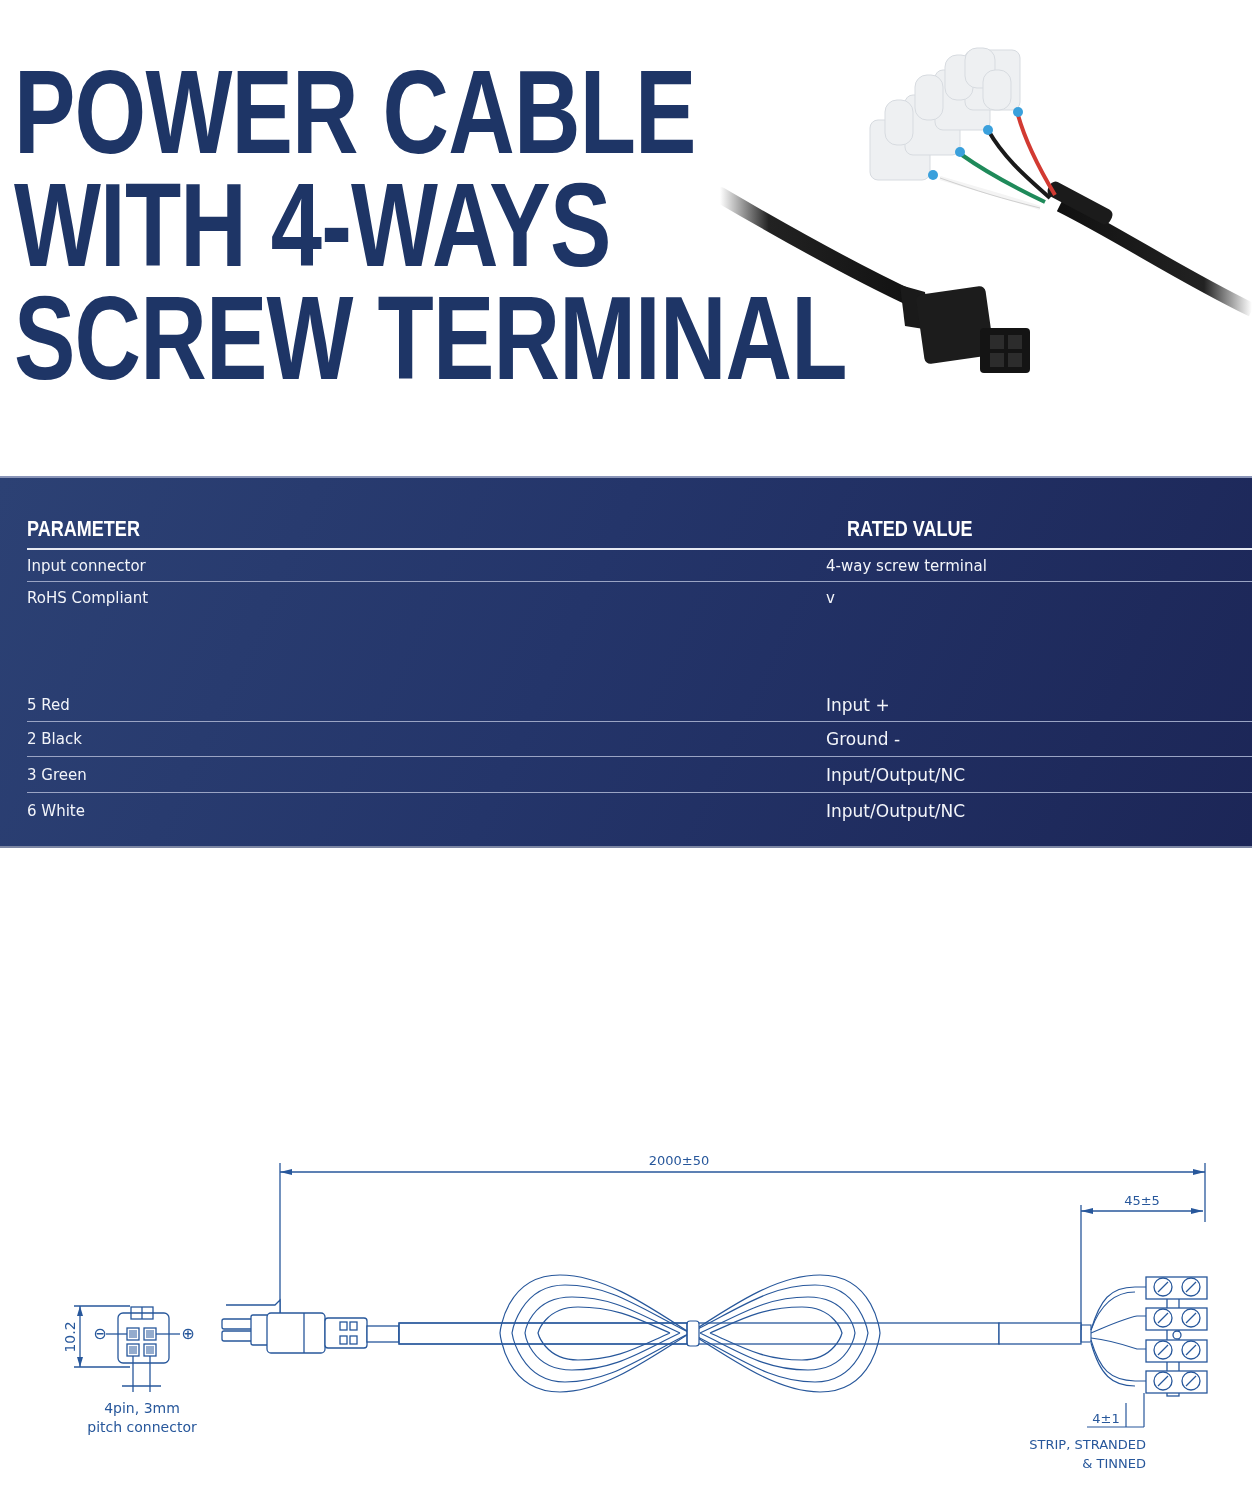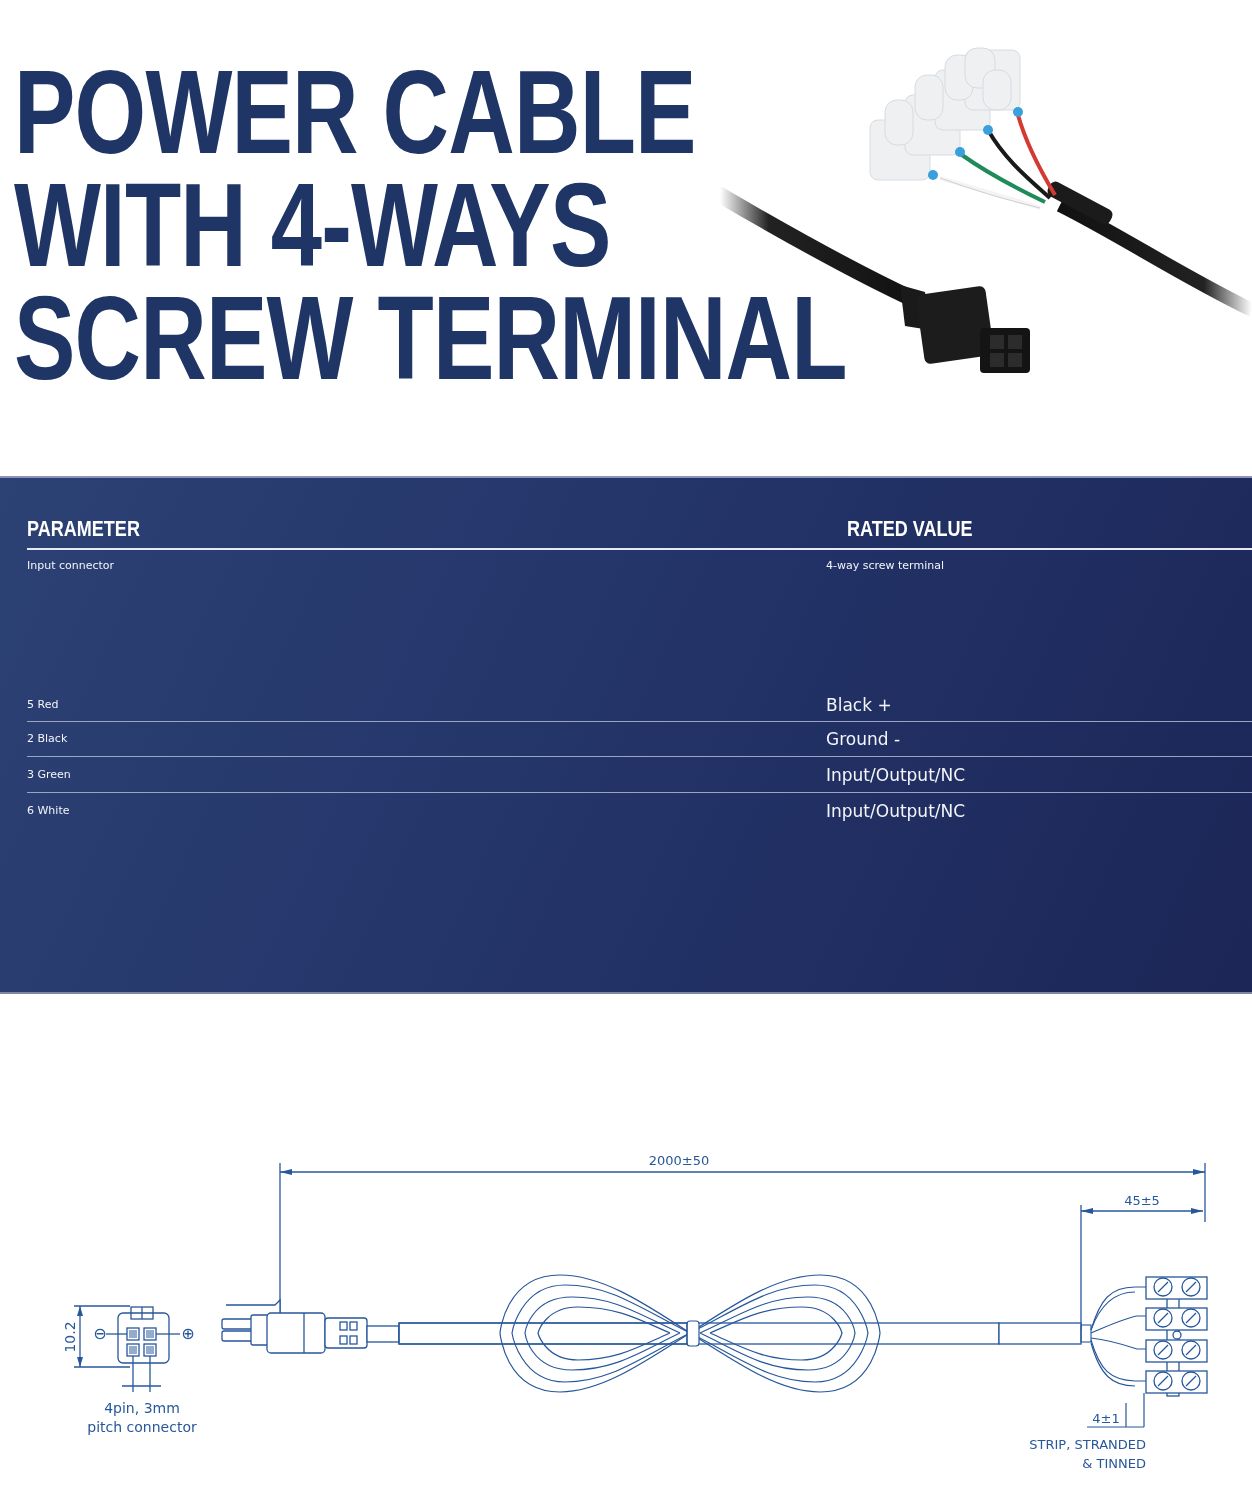--- a/index.html
+++ b/index.html
@@ -10,38 +10,38 @@
     font-family: "Liberation Sans", sans-serif; font-weight: bold;
     color: #1e3566; font-size: 118px; line-height: 113px;
     letter-spacing: -1px; transform: scaleX(0.78); transform-origin: left top;
     white-space: nowrap;
   }
   .title span { display: block; }
 
   .product-photo { position: absolute; left: 700px; top: 30px; width: 552px; height: 400px; }
 
   .spec-panel {
-    position: absolute; left: 0; top: 476px; width: 1252px; height: 518px;
+    position: absolute; left: 0; top: 476px; width: 1252px; height: 372px;
     background: linear-gradient(115deg, #2c4174 0%, #24356a 45%, #1c2657 100%);
     border-top: 2px solid #8a95b8; border-bottom: 2px solid #7c86a3; box-sizing: border-box;
   }
   .section { position: absolute; left: 27px; right: 0; }
   .sec-head {
     position: relative; height: 34px; border-bottom: 2px solid #e6e9f2;
   }
   .sec-head .h {
     position: absolute; bottom: 6px;
     font-family: "Liberation Sans", sans-serif; font-weight: bold; color: #ffffff;
     font-size: 22px; letter-spacing: 0px; transform: scaleX(0.82); transform-origin: left bottom;
   }
   .row { position: relative; border-bottom: 1px solid #9aa4c4; }
   .row:last-child { border-bottom: none; }
   .row .cell {
     position: absolute; top: 50%; transform: translateY(-52%);
-    color: #f3f5fa; font-family: "DejaVu Sans", sans-serif; font-size: 11px; white-space: nowrap;
+    color: #f3f5fa; font-family: "DejaVu Sans", sans-serif; font-size: 15px; white-space: nowrap;
   }
   .c1 { left: 0; }
   .c2 { left: 799px; }
   .cc .c2 { font-size: 17px; }
 
   .diagram { position: absolute; left: 0; top: 1130px; width: 1252px; height: 371px; }
   .dim-text { fill: #27579b; font-family: "DejaVu Sans", sans-serif; }
 </style>
 </head>
 <body>
@@ -109,26 +109,30 @@
 <section class="spec-panel">
   <div class="section" style="top:36px;">
     <div class="sec-head">
       <span class="h" style="left:0">PARAMETER</span>
       <span class="h" style="left:820px">RATED VALUE</span>
     </div>
     <div class="row" style="height:31px">
       <span class="cell c1">Input connector</span>
       <span class="cell c2">4-way screw terminal</span>
     </div>
+    <div class="row" style="height:31px">
+      <span class="cell c1">RoHS Compliant</span>
+      <span class="cell c2">v</span>
+    </div>
   </div>
 
   <div class="section cc" style="top:211px;">
     <div class="row" style="height:32px">
       <span class="cell c1">5 Red</span>
-      <span class="cell c2">Black +</span>
+      <span class="cell c2">Input +</span>
     </div>
     <div class="row" style="height:34px">
       <span class="cell c1">2 Black</span>
       <span class="cell c2">Ground -</span>
     </div>
     <div class="row" style="height:35px">
       <span class="cell c1">3 Green</span>
       <span class="cell c2">Input/Output/NC</span>
     </div>
     <div class="row" style="height:35px">

